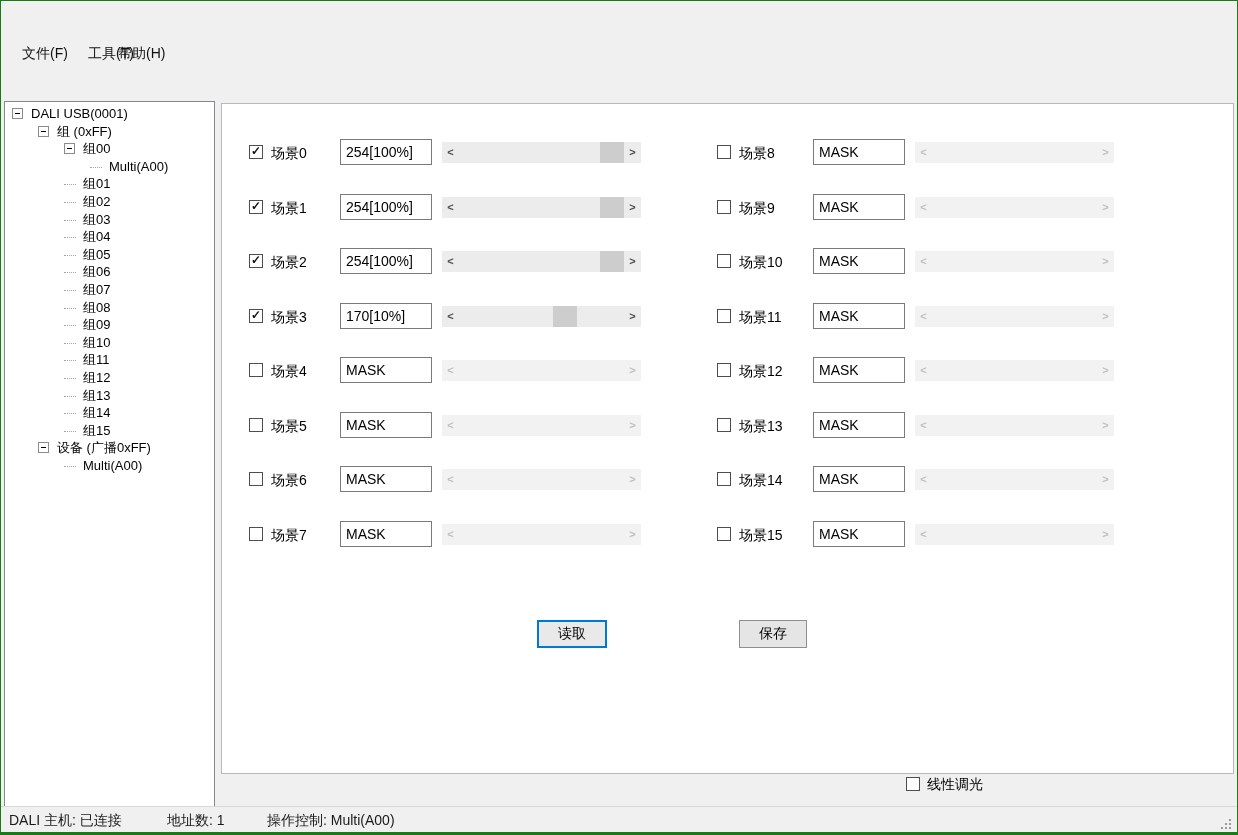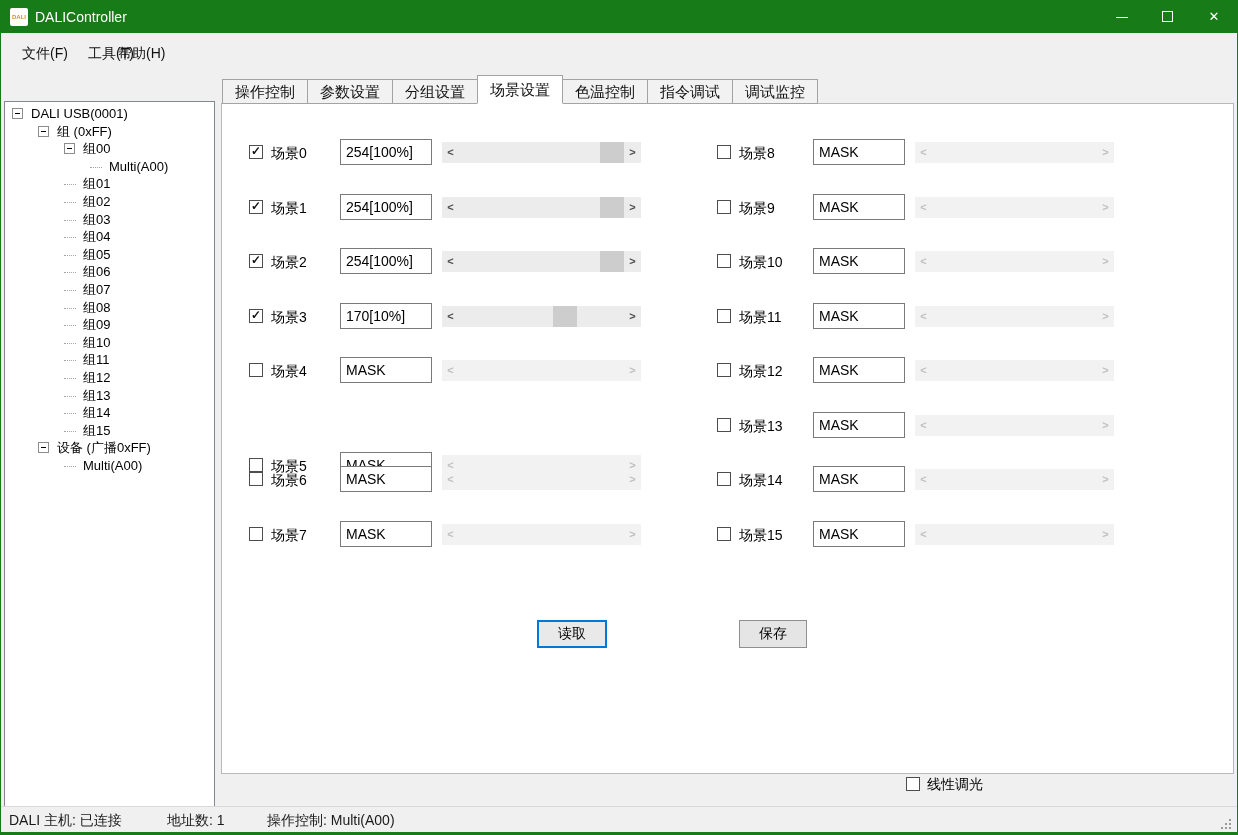--- a/index.html
+++ b/index.html
@@ -76,35 +76,20 @@
   .status-item { position:absolute; top:0; height:28px; line-height:27px; white-space:nowrap; }
   .grip { position:absolute; right:6px; bottom:5px; width:10px; height:10px; }
   .grip::before { content:""; position:absolute; right:0; bottom:0; width:2px; height:2px; background:#9a9a9a;
                   box-shadow:0 -4px #9a9a9a, 0 -8px #9a9a9a, -4px 0 #9a9a9a, -8px 0 #9a9a9a, -4px -4px #9a9a9a; }
 </style>
 </head>
 <body>
 
 <div class="window">
 
-  <div class="titlebar">
-    <div class="app-icon">DALI</div>
-    <div class="app-title">DALIController</div>
-    <div class="win-btns">
-      <div class="wbtn">
-        <span class="glyph-min"></span>
-      </div>
-      <div class="wbtn">
-        <span class="glyph-max"></span>
-      </div>
-      <div class="wbtn">
-        <span class="glyph-close">✕</span>
-      </div>
-    </div>
-  </div>
 
   <div class="menubar" id="menubar">
       <div class="menu-item" style="left: 14px;">文件(F)</div>
       <div class="menu-item" style="left: 80px;">工具(T)</div>
       <div class="menu-item" style="left: 110px;">帮助(H)</div>
     </div>
 
   <div class="tree-panel" id="tree-panel">
       <div class="tree-row" style="top: 3px; left: 0px;">
         <span class="expander" style="left: 7px;"></span>
@@ -185,29 +170,20 @@
       <div class="tree-row" style="top: 337.4px; left: 0px;">
         <span class="expander" style="left: 33px;"></span>
         <span class="tree-label" style="left: 52px;">设备 (广播0xFF)</span>
       </div>
       <div class="tree-row" style="top: 355px; left: 0px;">
         <span class="dotline" style="left: 59px;"></span>
         <span class="tree-label" style="left: 78px;">Multi(A00)</span>
       </div>
     </div>
 
-  <div class="tabstrip" id="tabstrip">
-      <div class="tab">操作控制</div>
-      <div class="tab">参数设置</div>
-      <div class="tab">分组设置</div>
-      <div class="tab active">场景设置</div>
-      <div class="tab">色温控制</div>
-      <div class="tab">指令调试</div>
-      <div class="tab">调试监控</div>
-    </div>
 
   <div class="content-panel"></div>
 
   <div id="scene-rows">
       <div class="scene-row" style="left: 0px; top: 138px; width: 1238px;">
         <span class="cb checked" style="left: 248px; top: 6px;"></span>
         <span class="scene-label" style="left: 270px;">场景0</span>
         <input class="scene-value" type="text" value="254[100%]" style="left: 339px;">
         <div class="hscroll" style="left: 441px;">
           <span class="arr l">&lt;</span>
@@ -247,21 +223,21 @@
       </div>
       <div class="scene-row" style="left: 0px; top: 356px; width: 1238px;">
         <span class="cb" style="left: 248px; top: 6px;"></span>
         <span class="scene-label" style="left: 270px;">场景4</span>
         <input class="scene-value" type="text" value="MASK" style="left: 339px;">
         <div class="hscroll disabled" style="left: 441px;">
           <span class="arr l">&lt;</span>
           <span class="arr r">&gt;</span>
         </div>
       </div>
-      <div class="scene-row" style="left: 0px; top: 410.5px; width: 1238px; margin-top: 40px;">
+      <div class="scene-row" style="left: 0px; top: 410.5px; width: 1238px;">
         <span class="cb" style="left: 248px; top: 6px;"></span>
         <span class="scene-label" style="left: 270px;">场景5</span>
         <input class="scene-value" type="text" value="MASK" style="left: 339px;">
         <div class="hscroll disabled" style="left: 441px;">
           <span class="arr l">&lt;</span>
           <span class="arr r">&gt;</span>
         </div>
       </div>
       <div class="scene-row" style="left: 0px; top: 465px; width: 1238px;">
         <span class="cb" style="left: 248px; top: 6px;"></span>

